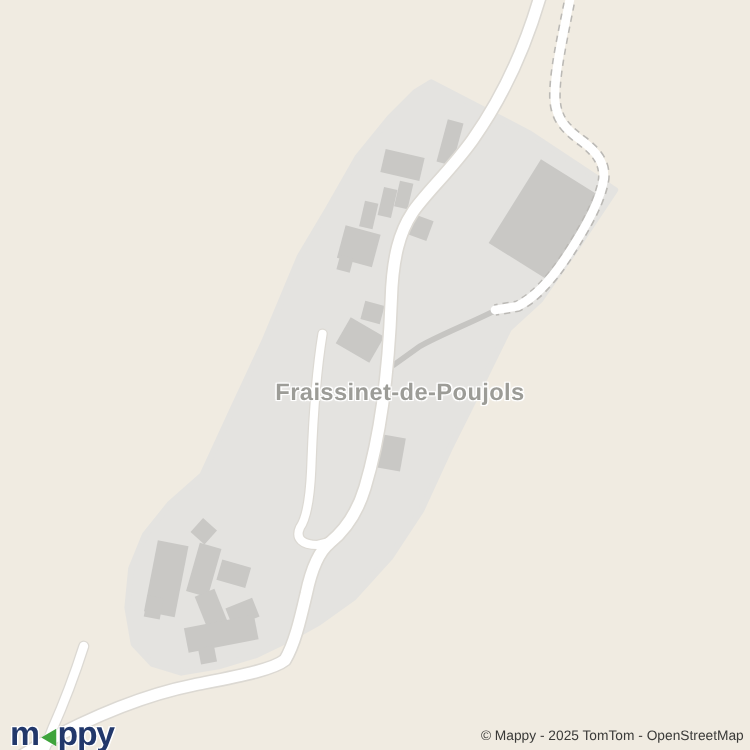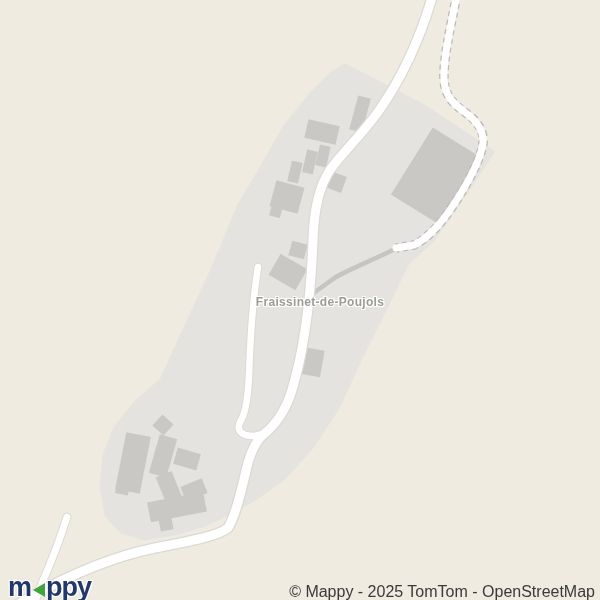--- a/index.html
+++ b/index.html
@@ -13,41 +13,41 @@
 
   
   .track{fill:none;stroke:var(--track);stroke-width:4.5;stroke-linecap:round;}
   .casing{fill:none;stroke:var(--road-casing);stroke-linecap:round;stroke-linejoin:round;}
   .casing-dash{fill:none;stroke:var(--road-dash-casing);stroke-linecap:butt;
                stroke-dasharray:5 4;stroke-linejoin:round;}
   .roadfill{fill:none;stroke:var(--road-fill);stroke-linecap:round;stroke-linejoin:round;}
 
   
   .place-label{
-    position:absolute;left:320px;top:302px;transform:translate(-50%,-50%);
-    white-space:nowrap;font-size:12px;font-weight:bold;letter-spacing:.3px;
+    position:absolute;left:320px;top:315px;transform:translate(-50%,-50%);
+    white-space:nowrap;font-size:19px;font-weight:bold;letter-spacing:.3px;
     color:var(--label);
     text-shadow:-1px -1px 0 var(--label-halo),1px -1px 0 var(--label-halo),
                 -1px 1px 0 var(--label-halo),1px 1px 0 var(--label-halo),
                  0 0 3px var(--label-halo);
   }
 
   
   .logo{position:absolute;left:8px;top:574px;display:flex;align-items:center;
         font-weight:bold;font-size:27px;color:var(--logo-blue);line-height:1;
         letter-spacing:-1px;
         text-shadow:-1px -1px 0 #fff,1px -1px 0 #fff,-1px 1px 0 #fff,1px 1px 0 #fff;
         cursor:pointer;}
   .logo .arrow{width:0;height:0;margin:4px 1px 0 2px;
         border-top:7px solid transparent;border-bottom:7px solid transparent;
         border-right:12px solid var(--logo-green);
         filter:drop-shadow(0 0 1px #fff);}
 
   
-  .attribution{position:absolute;right:5px;top:583px;font-size:16px;
+  .attribution{position:absolute;right:5px;top:583px;font-size:11px;
         color:var(--attribution);white-space:nowrap;}
 </style>
 </head>
 <body>
 
 <div class="map">
   <svg width="600" height="600" viewBox="0 0 600 600">
 
     <polygon class="urban" points="345,66 424,107 492,152 460,200 432,240 407,263 383,312 360,358 337,408
               312,446 283,478 255,498 230,512 205,524 175,533 145,538 122,531 107,515

